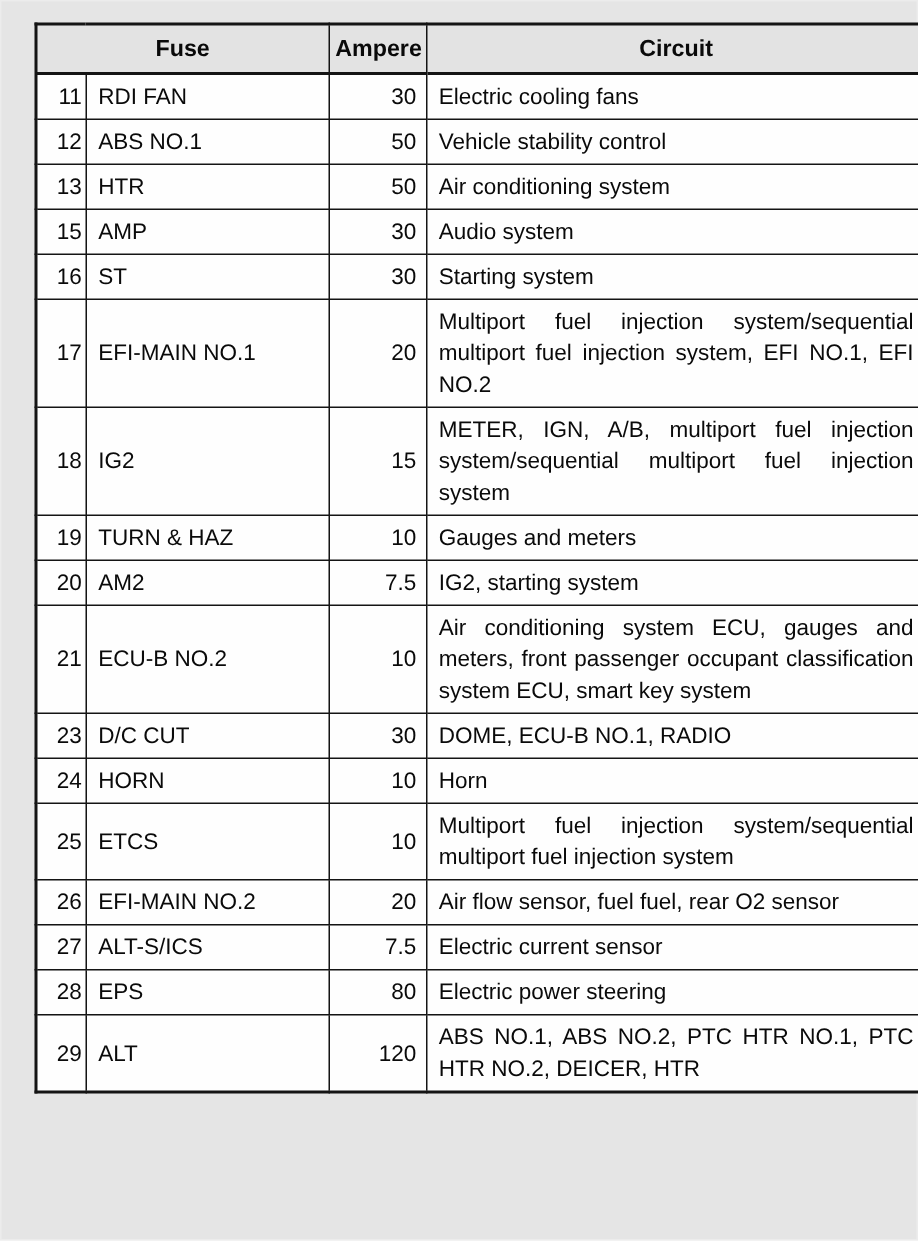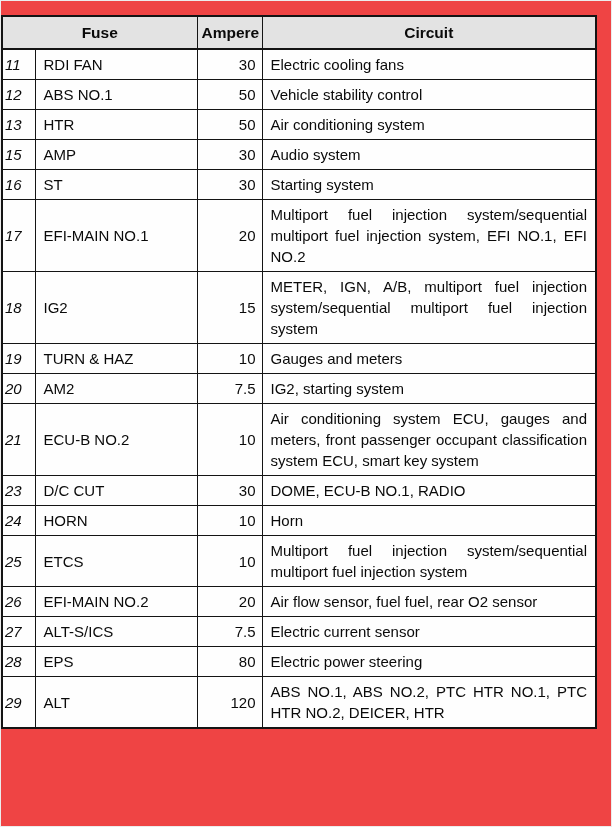--- a/index.html
+++ b/index.html
@@ -3,22 +3,22 @@
 <meta charset="utf-8">
 <style>
   * { box-sizing: border-box; margin: 0; padding: 0; }
   html, body { background: #ffffff; }
   body { font-family: "Liberation Sans", sans-serif; }
 
   .page {
     width: 612px;
     height: 827px;
     overflow: hidden;
-    background: #ef4444;
-    padding: 15px 8px 0 1px;
+    background: #e5e5e5;
+    padding: 15px 8px 0 23px;
     position: relative;
     box-shadow: inset 0 0 0 1px #ececec;
   }
 
   table.fuse-table {
     border-collapse: collapse;
     width: 594px;
     table-layout: fixed;
     border: 2px solid #141414;
   }
@@ -35,21 +35,21 @@
     background: #e3e3e3;
     font-weight: bold;
     font-size: 15.5px;
     text-align: center;
     padding: 5px 4px;
     border-bottom: 2px solid #141414;
   }
 
   td { padding: 4px 6px; background: #fefefe; }
 
-  td.num { text-align: left; padding: 4px 2px; font-style: italic; }
+  td.num { text-align: right; padding: 4px 2px; }
   td.fuse { text-align: left; padding-left: 8px; margin-top: 32px; }
   td.amp { text-align: right; }
   td.circuit { text-align: justify; padding: 4px 8px 4px 8px; }
 </style>
 </head>
 <body>
 
 <div class="page">
   <table class="fuse-table">
     <colgroup>

